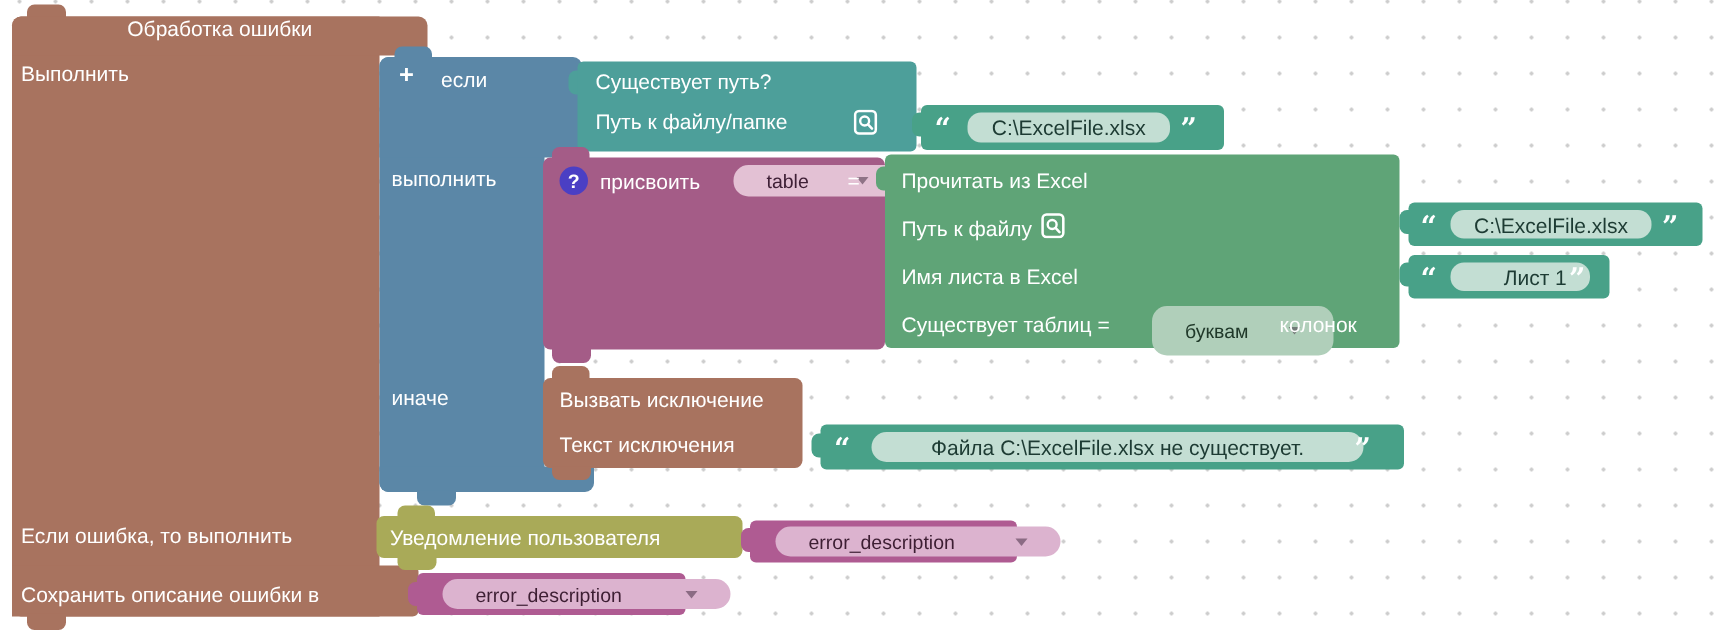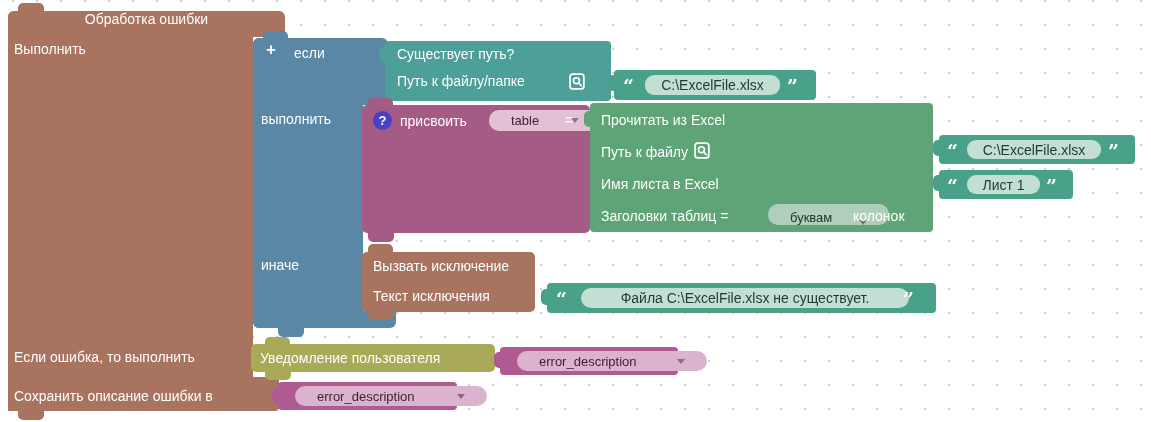--- a/index.html
+++ b/index.html
@@ -82,37 +82,37 @@
   <span class="lbl" style="left:601px;top:112px;">Прочитать из Excel</span>
   <span class="lbl" style="left:601px;top:144px;">Путь к файлу</span>
   <div class="abs" style="left:694px;top:142px;">
     <svg width="17" height="17" viewBox="0 0 16 16">
       <rect x="1" y="1" width="13" height="14" rx="2.5" fill="none" stroke="#fff" stroke-width="1.6"></rect>
       <circle cx="7" cy="7.2" r="2.8" fill="none" stroke="#fff" stroke-width="1.5"></circle>
       <line x1="9.1" y1="9.4" x2="11.6" y2="12" stroke="#fff" stroke-width="1.6" stroke-linecap="round"></line>
     </svg>
   </div>
   <span class="lbl" style="left:601px;top:176px;">Имя листа в Excel</span>
-  <span class="lbl" style="left:601px;top:208px;">Заголовки таблиц =</span>
-  <div class="dd" style="left:768px;top:204px;width:77px;height:21px;background:#b0cfba;color:#20392a;align-items:flex-end;">
+  <span class="lbl" style="left:601px;top:208px;">Существует таблиц =</span>
+  <div class="dd" style="left:768px;top:204px;width:77px;height:33px;background:#b0cfba;color:#20392a;">
     <span>буквам</span>
     <span class="ddarrow"></span>
   </div>
   <span class="lbl" style="left:853px;top:208px;">колонок</span>
 
   <div class="tab" style="left:933px;top:140px;background:#48a188;"></div>
   <div class="abs" style="left:939px;top:135px;width:196px;height:29px;background:#48a188;border-radius:4px;"></div>
   <span class="q" style="left:947px;top:146px;">“</span>
   <div class="fld" style="left:967px;top:140px;width:134px;height:19px;background:#c3ded3;color:#1d3b33;">C:\ExcelFile.xlsx</div>
   <span class="q" style="left:1108px;top:146px;">”</span>
 
   <div class="tab" style="left:933px;top:175px;background:#48a188;"></div>
   <div class="abs" style="left:939px;top:170px;width:134px;height:29px;background:#48a188;border-radius:4px;"></div>
   <span class="q" style="left:947px;top:181px;">“</span>
-  <div class="fld" style="left:967px;top:175px;width:73px;height:19px;background:#c3ded3;color:#1d3b33;">Лист 1</div>
+  <div class="fld" style="left:967px;top:175px;width:73px;height:19px;background:#c3ded3;color:#1d3b33;padding-left:20px;">Лист 1</div>
   <span class="q" style="left:1046px;top:181px;">”</span>
 
   <div class="bump" style="left:368px;top:244px;width:25px;height:10px;background:#a8735f;"></div>
   <div class="abs" style="left:362px;top:252px;width:173px;height:60px;background:#a8735f;border-radius:5px;"></div>
   <div class="bumpb" style="left:368px;top:311px;width:26px;height:9px;background:#a8735f;"></div>
   <span class="lbl" style="left:373px;top:258px;">Вызвать исключение</span>
   <span class="lbl" style="left:373px;top:288px;">Текст исключения</span>
 
   <div class="tab" style="left:541px;top:289px;background:#48a188;"></div>
   <div class="abs" style="left:547px;top:283px;width:389px;height:30px;background:#48a188;border-radius:4px;"></div>

